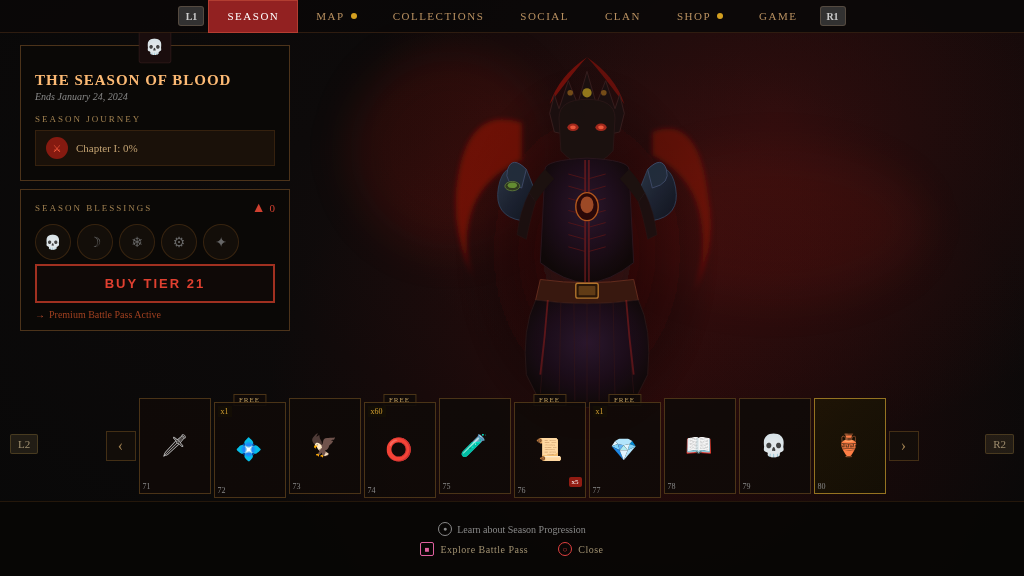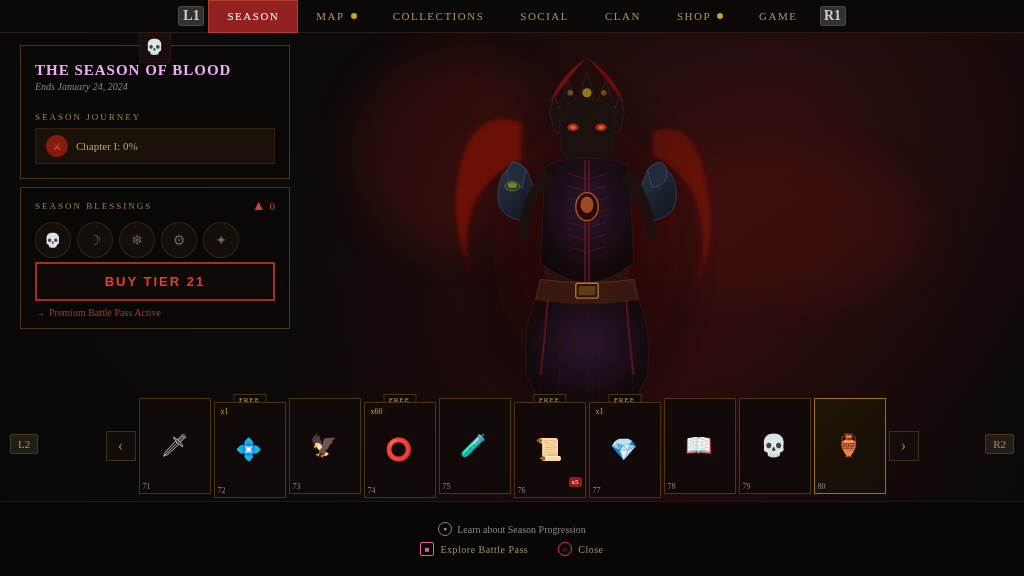--- a/index.html
+++ b/index.html
@@ -72,21 +72,21 @@
     .nav-controller-btn {
       width: 26px;
       height: 20px;
       background: rgba(60, 60, 60, 0.8);
       border: 1px solid rgba(120, 100, 80, 0.5);
       border-radius: 3px;
       display: flex;
       align-items: center;
       justify-content: center;
       color: #ccc;
-      font-size: 14px;
+      font-size: 10px;
       font-weight: bold;
       margin: 0 4px;
     }
 
     .nav-dot {
       width: 6px;
       height: 6px;
       background: #d4a020;
       border-radius: 50%;
       margin-left: 2px;
@@ -115,41 +115,41 @@
       left: 50%;
       transform: translateX(-50%);
       width: 38px;
       height: 38px;
       display: flex;
       align-items: center;
       justify-content: center;
     }
 
     .season-title {
-      color: #f0abfc;
+      color: #fdba74;
       font-size: 15px;
       font-weight: bold;
       letter-spacing: 1px;
-      margin-top: 4px;
+      margin-top: 14px;
       text-transform: uppercase;
     }
 
     .season-ends {
       color: #888;
       font-size: 10px;
       margin-top: 2px;
       font-style: italic;
     }
 
     .section-label {
       color: #a08050;
       font-size: 9px;
       letter-spacing: 2px;
       text-transform: uppercase;
-      margin-top: 20px;
+      margin-top: 12px;
       margin-bottom: 6px;
     }
 
     .chapter-bar {
       background: rgba(30, 20, 10, 0.8);
       border: 1px solid rgba(80, 50, 20, 0.5);
       padding: 6px 10px;
       display: flex;
       align-items: center;
       gap: 8px;

